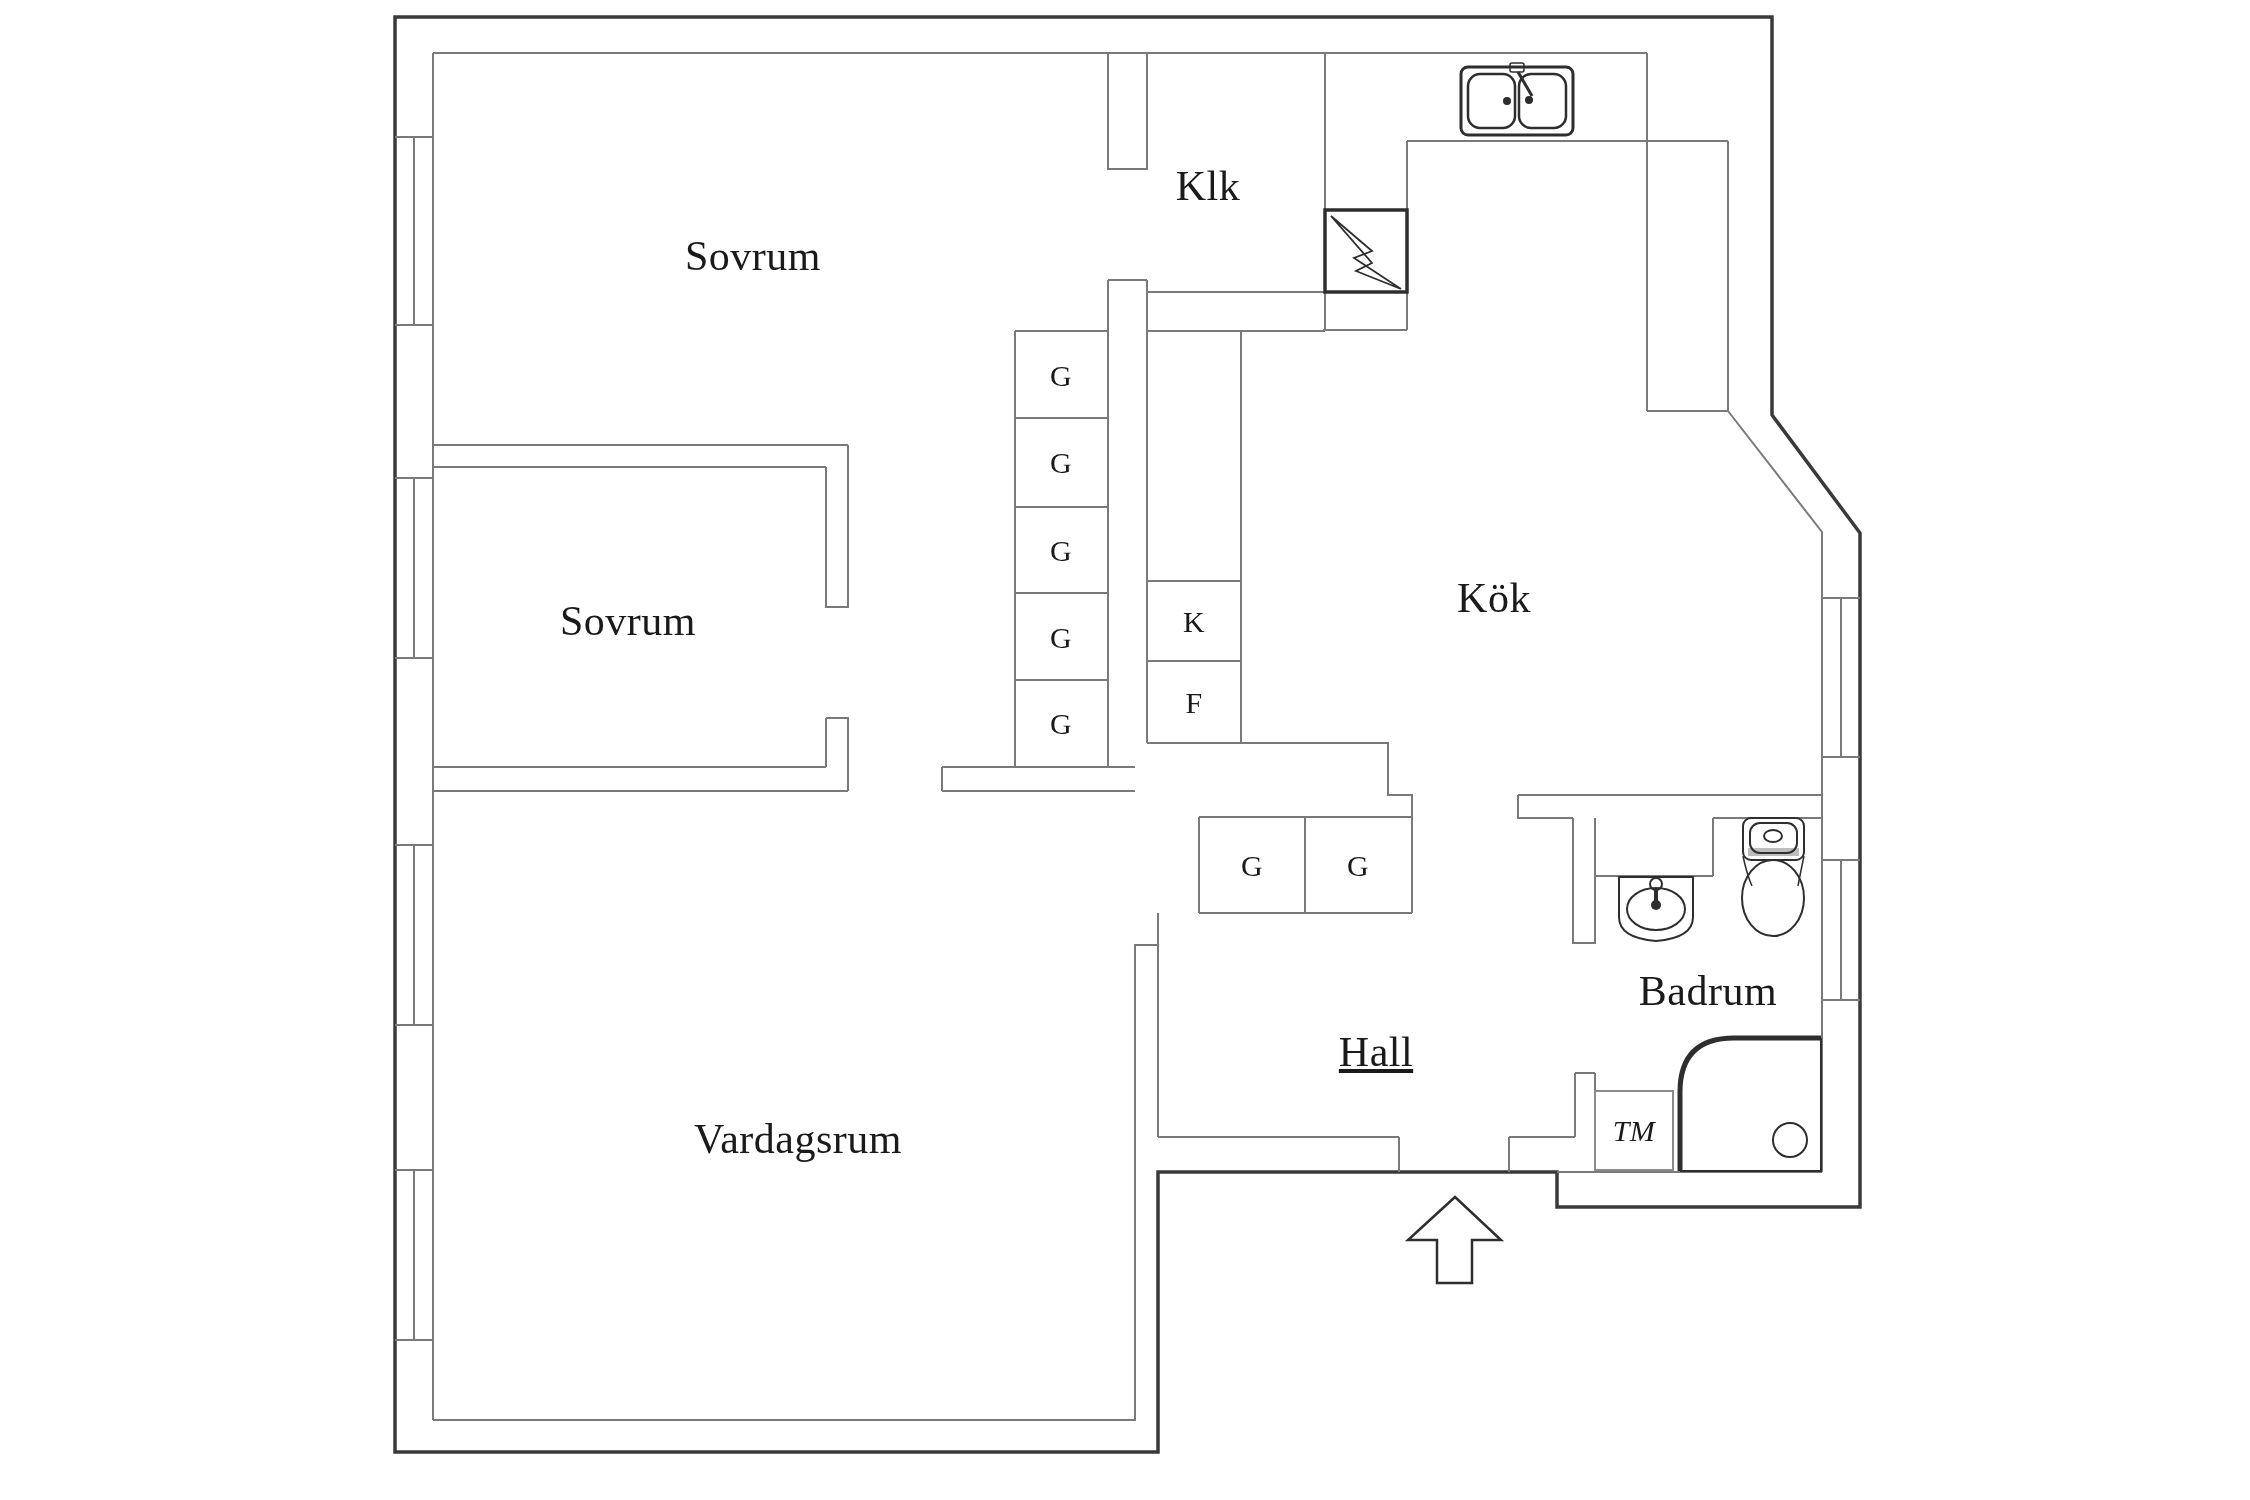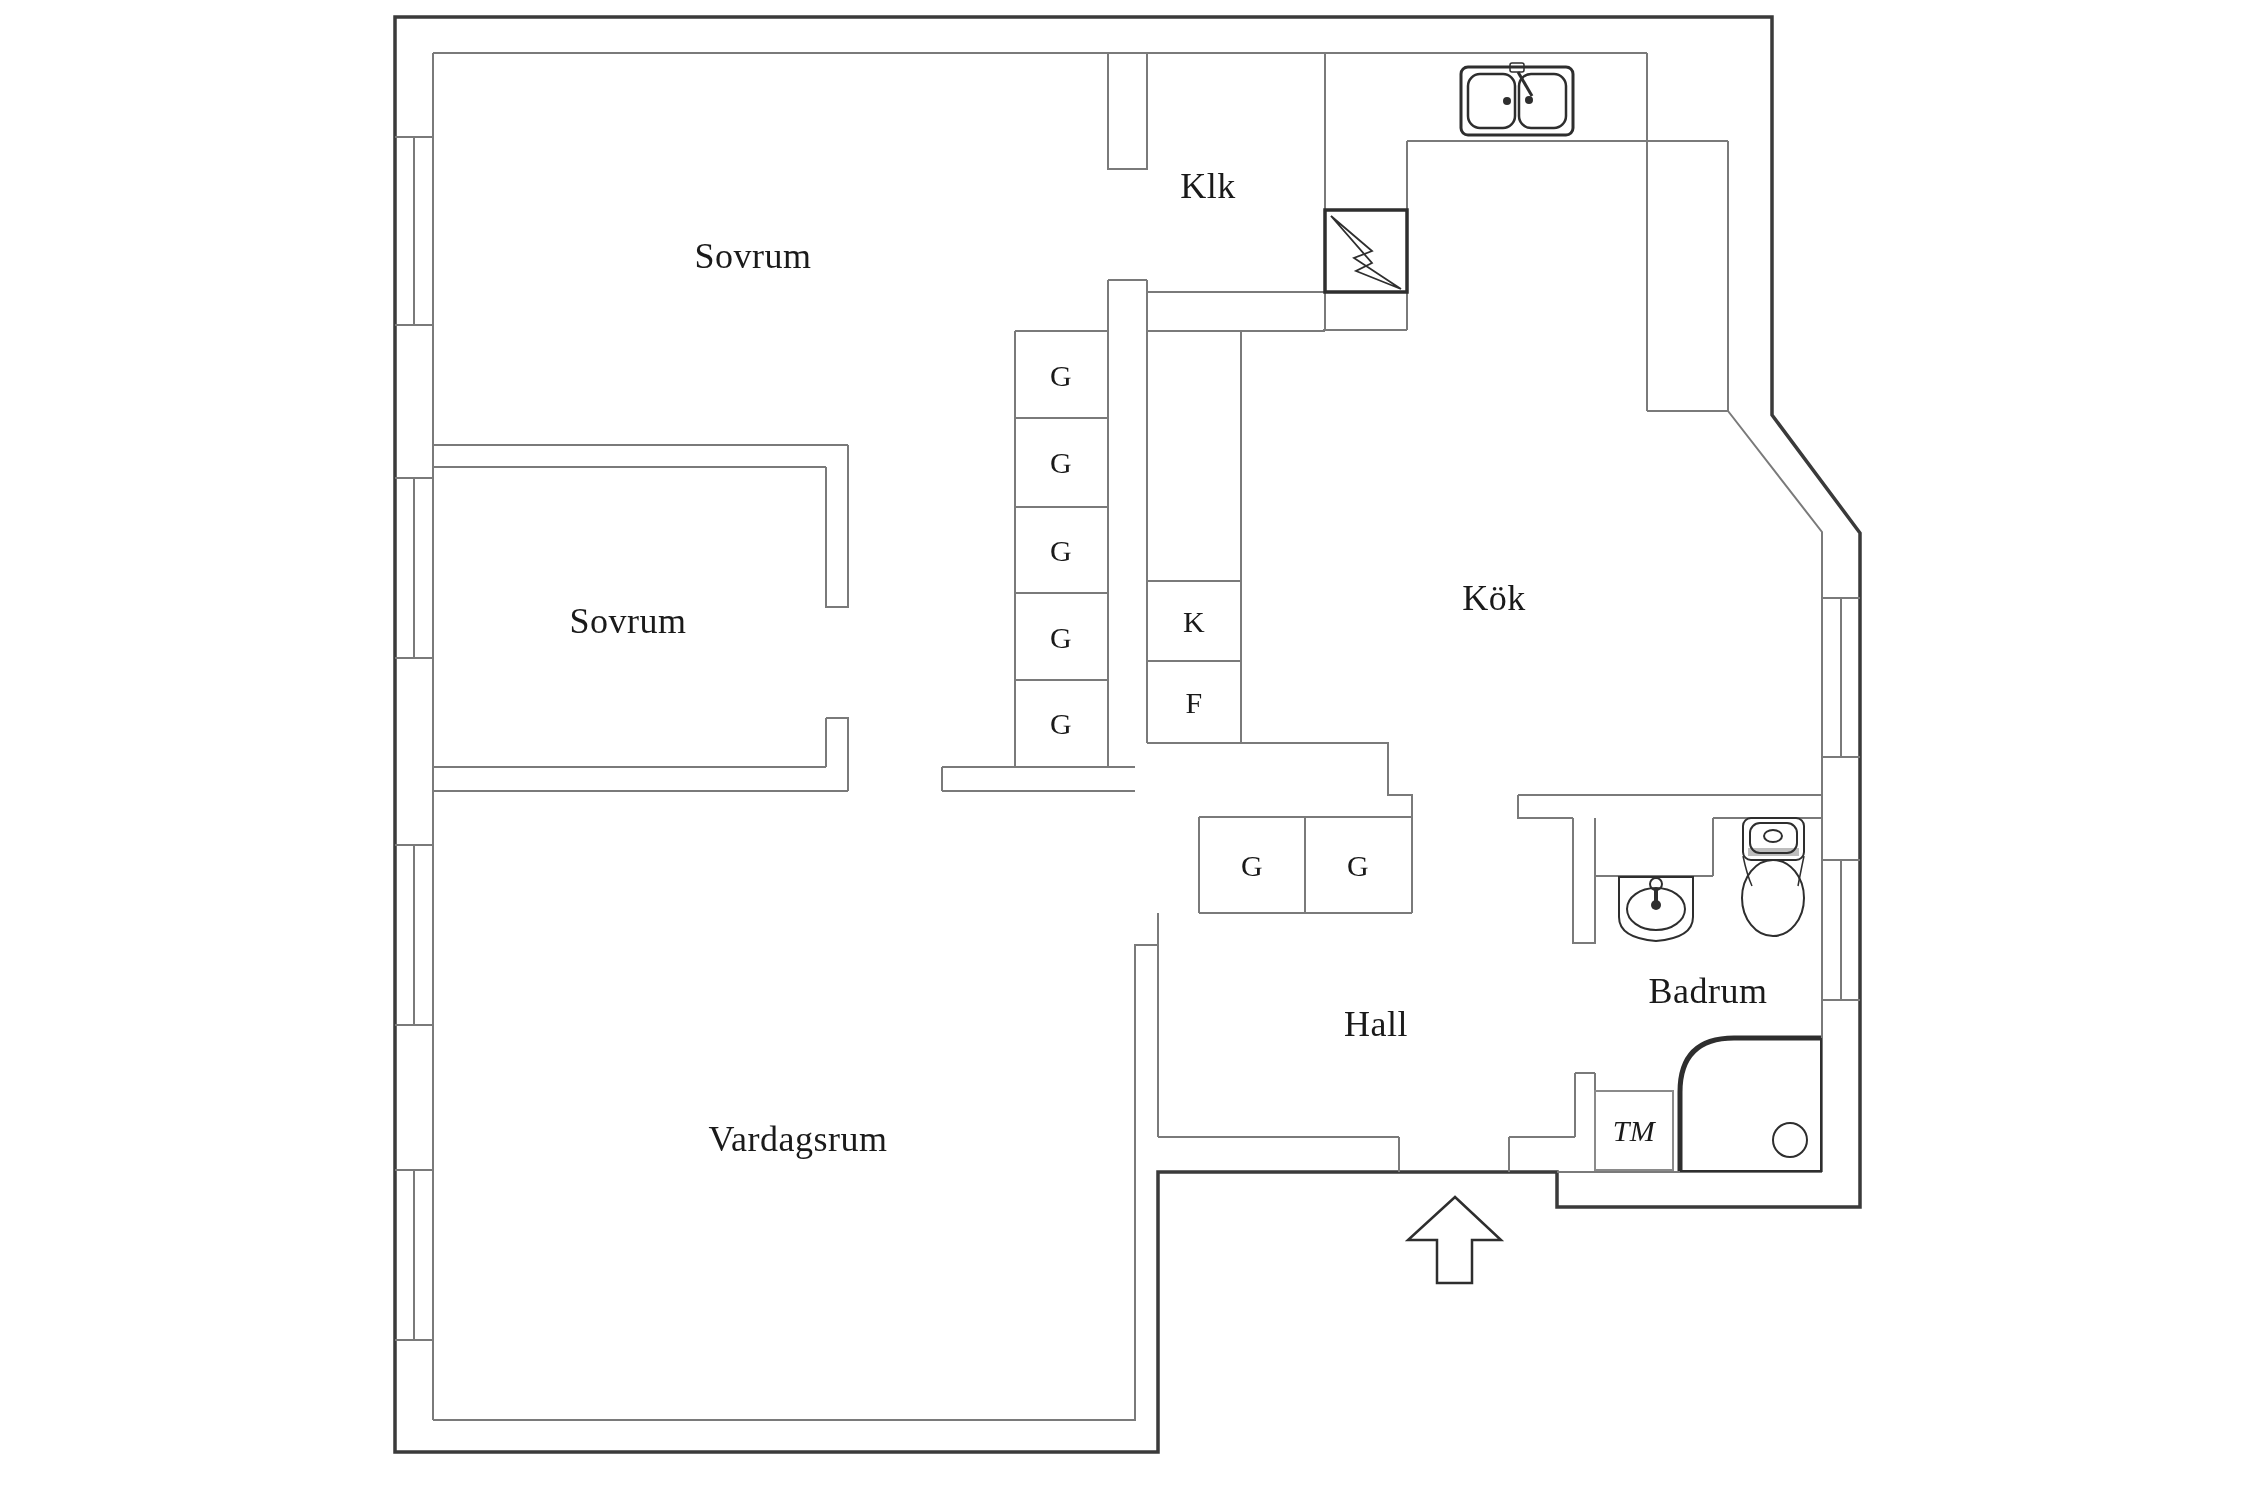--- a/index.html
+++ b/index.html
@@ -1,27 +1,27 @@
 <!DOCTYPE html>
 <html><head>
 <meta charset="utf-8">
 <style>
   html,body{margin:0;padding:0;background:#fff;}
   #plan{position:relative;width:2250px;height:1500px;background:#ffffff;overflow:hidden;
         font-family:"Liberation Serif", serif;}
   #plan svg{position:absolute;left:0;top:0;}
   .lbl{position:absolute;transform:translate(-50%,-50%);color:#1a1a1a;
-       font-size:36px;letter-spacing:0.5px;white-space:nowrap;}
+       font-size:42px;letter-spacing:0.5px;white-space:nowrap;}
   .lbl.small{font-size:30px;}
   
   #lbl-sovrum1{left:753px;top:256px;}
   #lbl-klk{left:1208px;top:186px;}
   #lbl-sovrum2{left:628px;top:621px;}
   #lbl-kok{left:1494px;top:579px;margin-top:19px;}
-  #lbl-hall{left:1376px;top:1024px;}
+  #lbl-hall{left:1376px;top:1052px;text-decoration:underline;}
   #lbl-badrum{left:1708px;top:991px;}
   #lbl-vardagsrum{left:798px;top:1139px;}
   #lbl-g1{left:1061px;top:376px;}
   #lbl-g2{left:1061px;top:463px;}
   #lbl-g3{left:1061px;top:551px;}
   #lbl-g4{left:1061px;top:638px;}
   #lbl-g5{left:1061px;top:724px;}
   #lbl-gh1{left:1252px;top:866px;}
   #lbl-gh2{left:1358px;top:866px;}
   #lbl-k{left:1194px;top:622px;}

